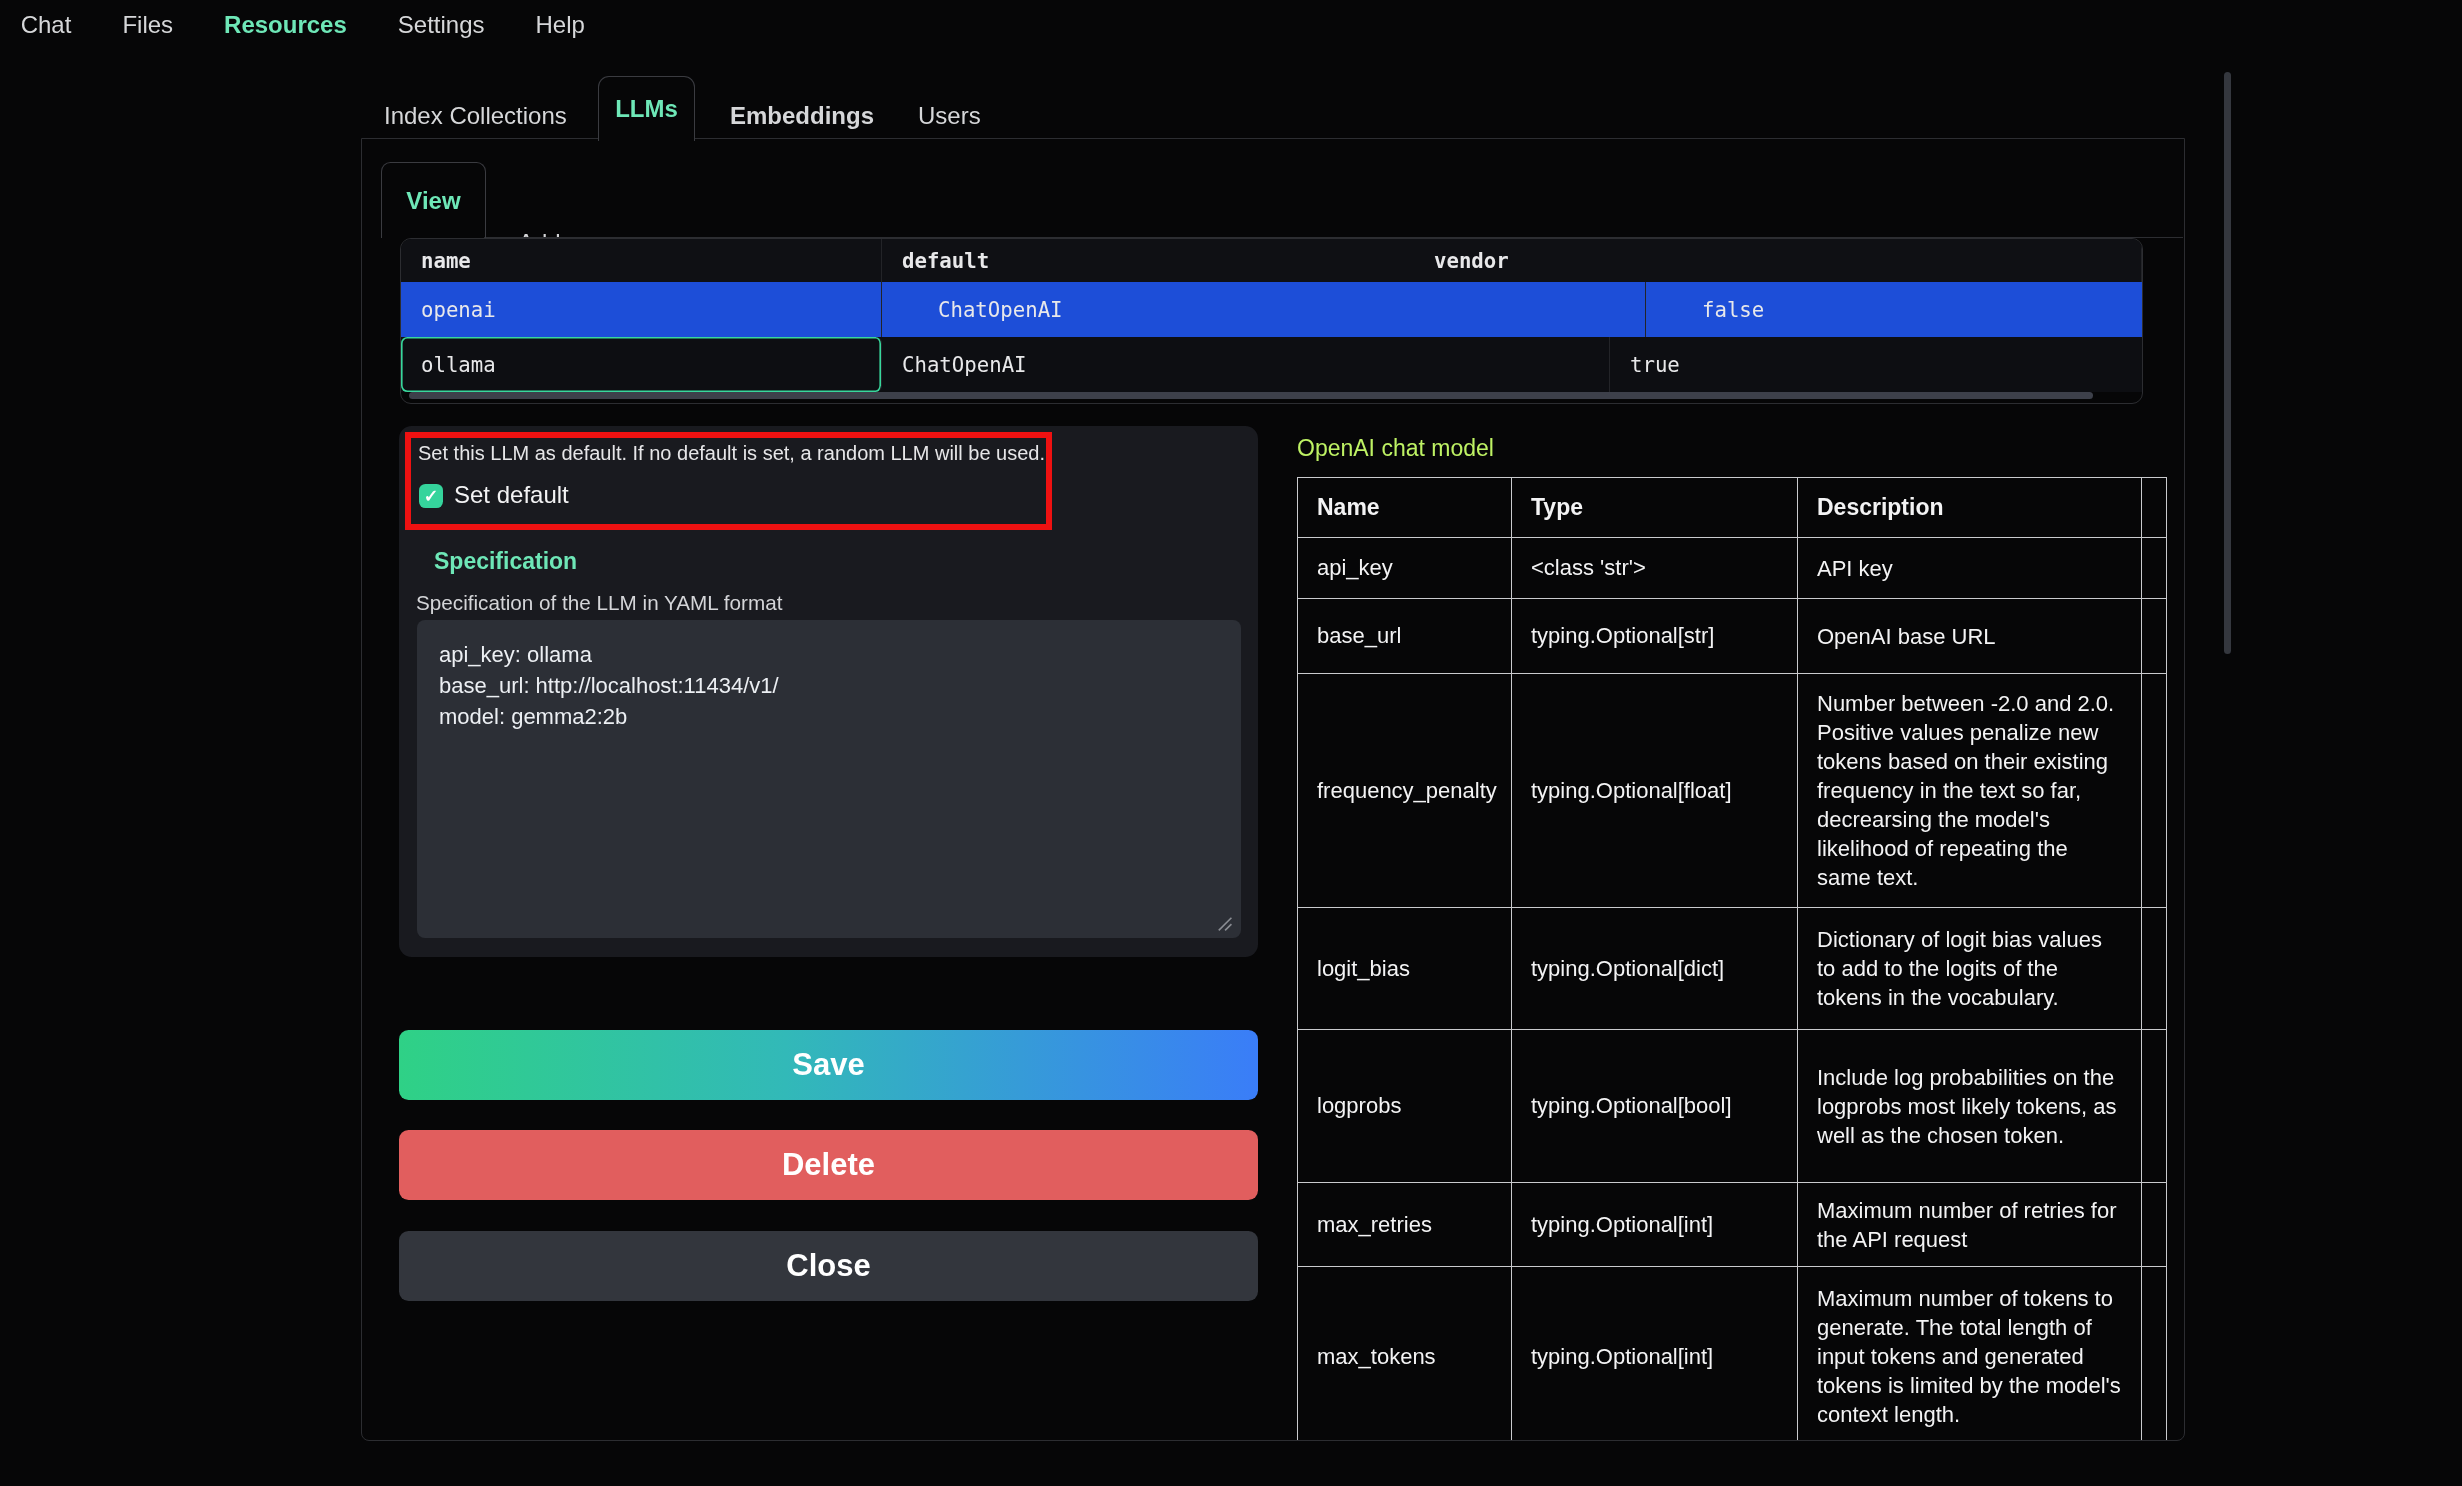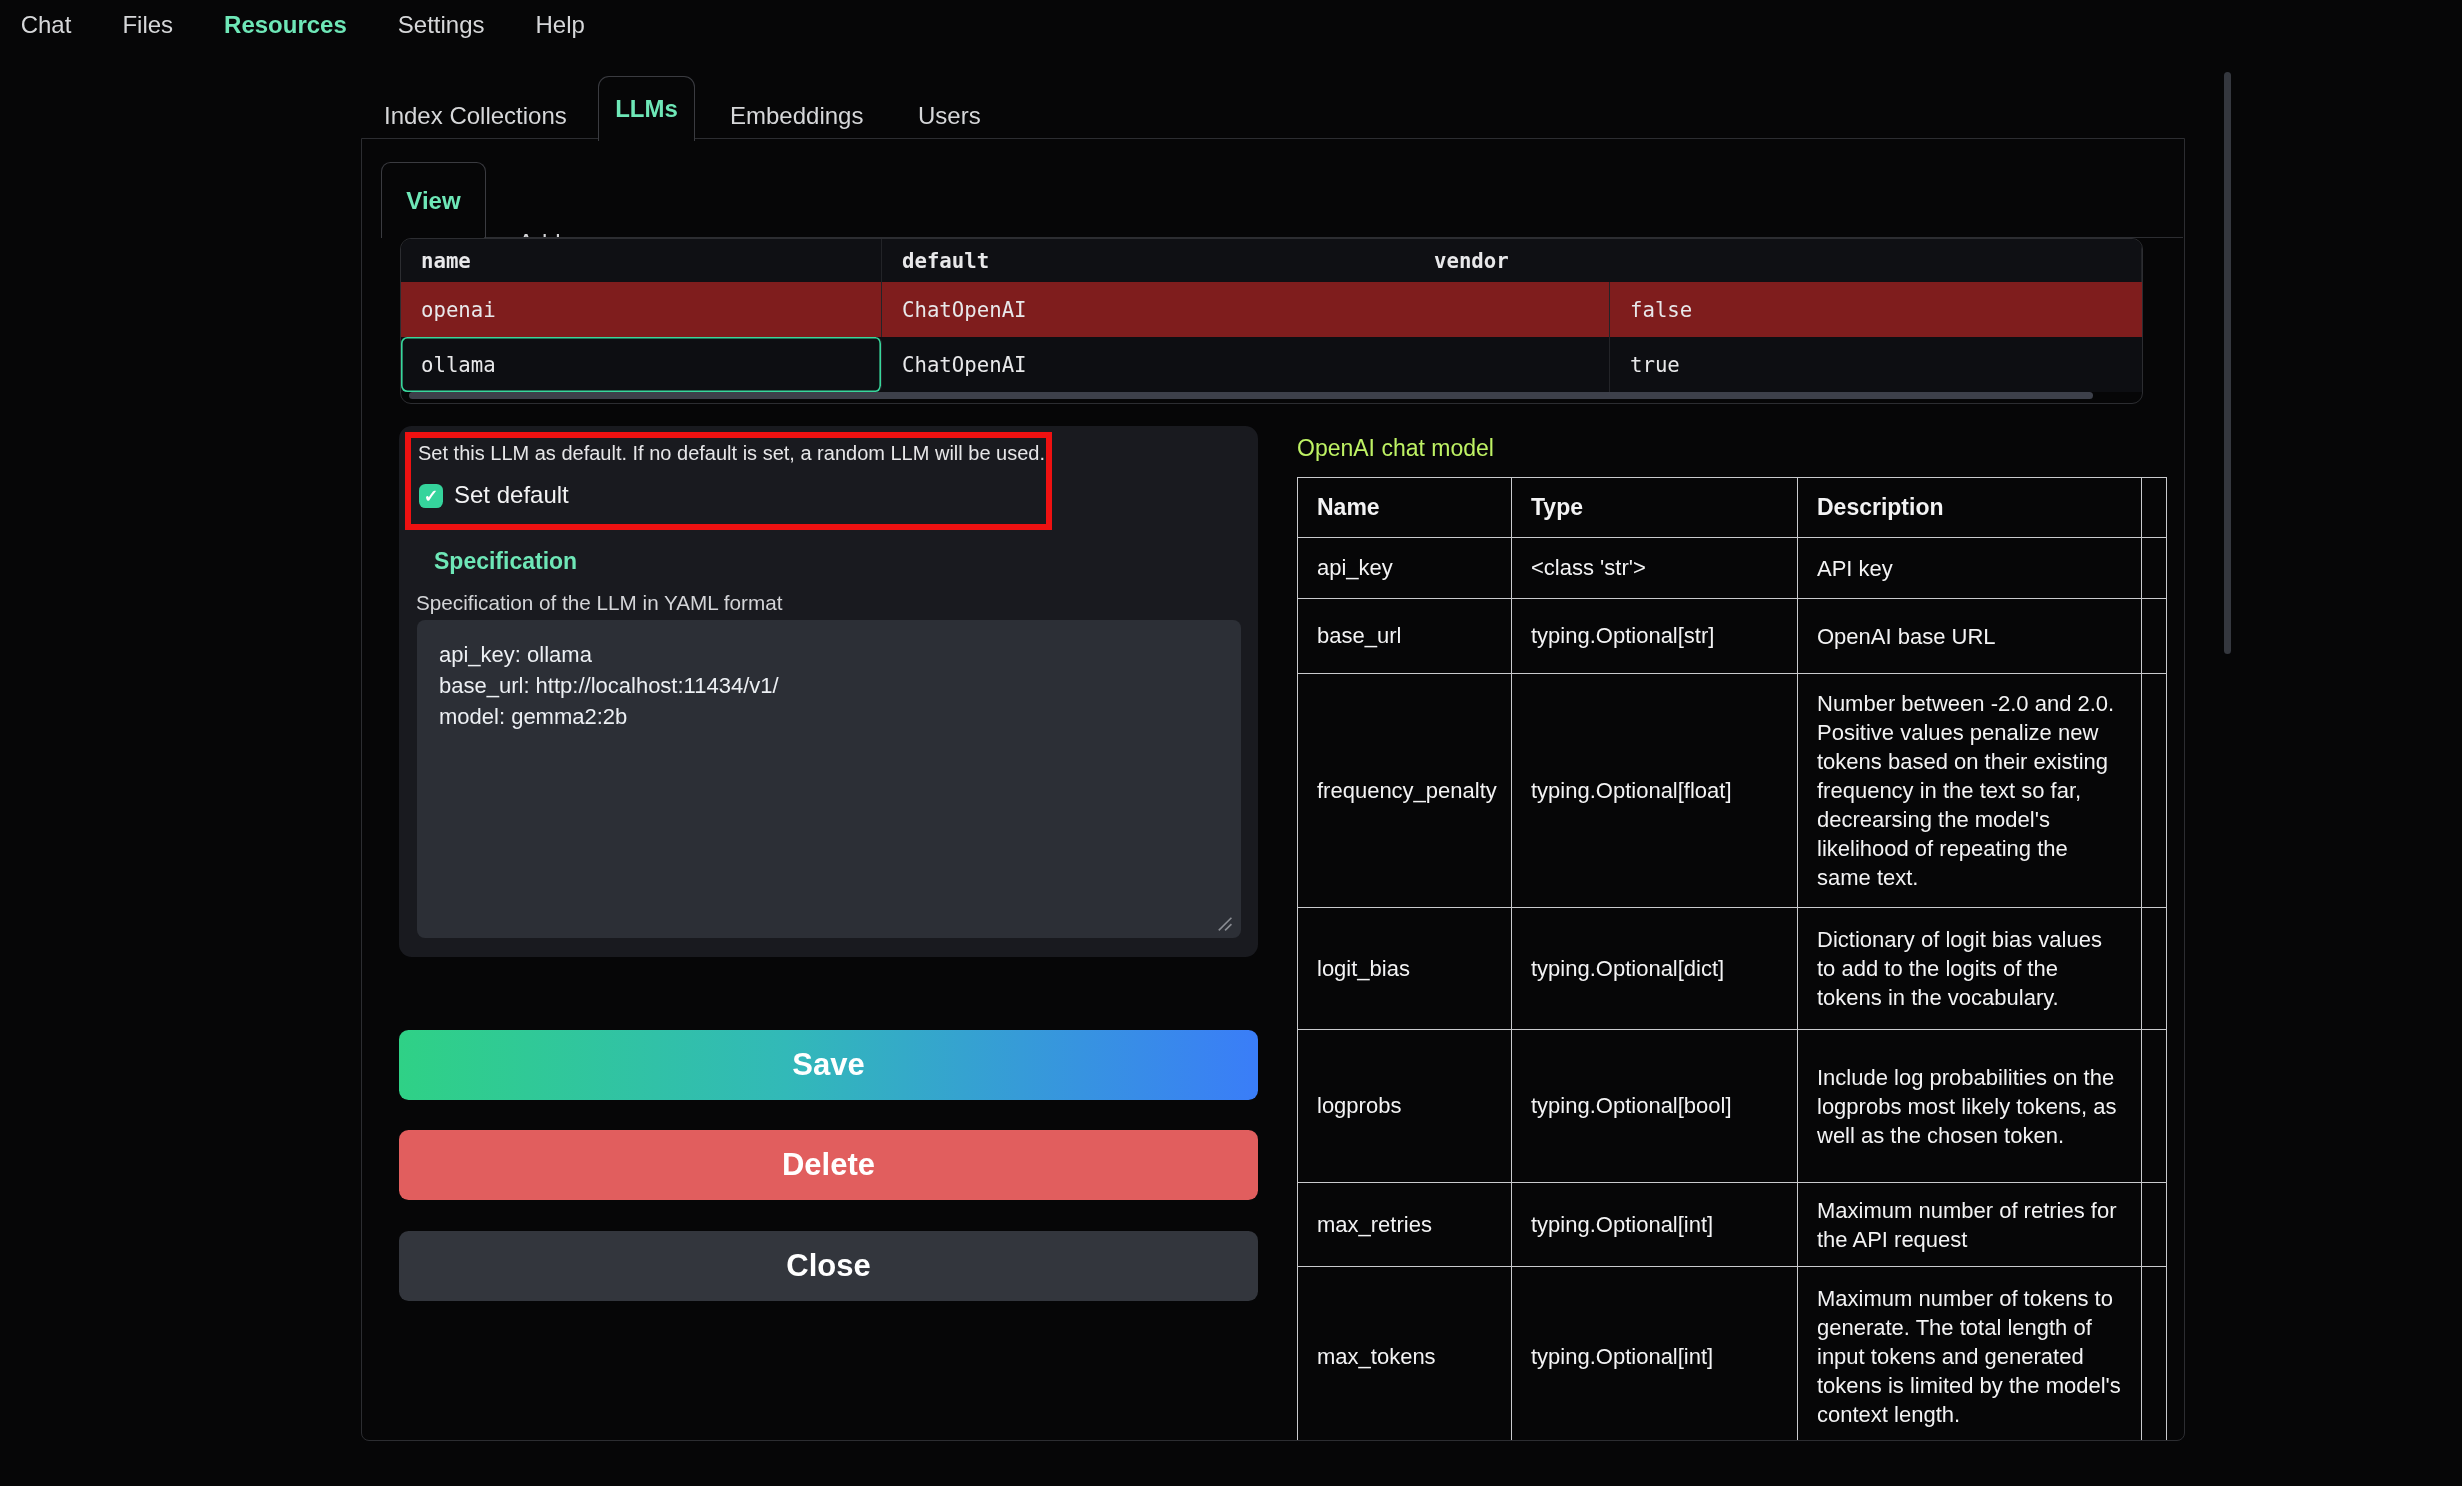--- a/index.html
+++ b/index.html
@@ -26,21 +26,21 @@
               display:flex;align-items:center;justify-content:center;font-size:24px;color:#6ee7b7;font-weight:700;cursor:pointer;z-index:2;}
   .subtab-line{position:absolute;left:484px;top:237px;width:1699px;height:0.8px;background:#2c2d31;}
   .subtab-add{position:absolute;left:518px;top:187px;font-size:24px;color:#d6d7d9;cursor:pointer;margin-top:42px;}
 
   
   .llm-table{position:absolute;left:400px;top:238px;width:1741px;height:164px;
              border:0.8px solid #2c2d31;border-radius:11px;overflow:hidden;
              font-family:"DejaVu Sans Mono",monospace;font-size:20.7px;}
   .lrow{display:flex;width:100%;}
   .lrow.head{height:43px;background:#0f1014;font-weight:700;}
-  .lrow.r1{height:55px;background:#7f1d1d;}
+  .lrow.r1{height:55px;background:#1d4ed8;gap:36px;}
   .lrow.r2{height:55px;background:#0d0e12;}
   .lcell{display:flex;align-items:center;padding-left:20px;box-sizing:border-box;border-right:0.8px solid #232428;}
   .lcell.c1{width:481px;}
   .lcell.c2{width:728px;}
   .lcell.c3{flex:1;border-right:none;}
   .lcell.sel{box-shadow:inset 0 0 0 1.6px #38d79c;border-radius:6.4px;}
   .hscroll{position:absolute;left:8px;bottom:4px;width:1684px;height:7.1px;background:#3d404a;border-radius:4px;cursor:pointer;}
 
   
   .card{position:absolute;left:399px;top:426px;width:859px;height:531px;background:#191a1f;border-radius:12.7px;}
@@ -87,21 +87,21 @@
     <span class="nav-item">Files</span>
     <span class="nav-item active">Resources</span>
     <span class="nav-item">Settings</span>
     <span class="nav-item">Help</span>
   </div>
 
   <span class="tab-label abs" style="left:384px;">Index Collections</span>
   <div class="tab-box">
     <span>LLMs</span>
   </div>
-  <span class="tab-label abs" style="left:730px;">Embeddings</span>
+  <span class="tab-label abs" style="left:730px;font-weight:bold;">Embeddings</span>
   <span class="tab-label abs" style="left:918px;">Users</span>
 
   <div class="panel"></div>
 
   <div class="subtab-box">
     <span>View</span>
   </div>
   <span class="subtab-add">Add</span>
   <div class="subtab-line"></div>
 

